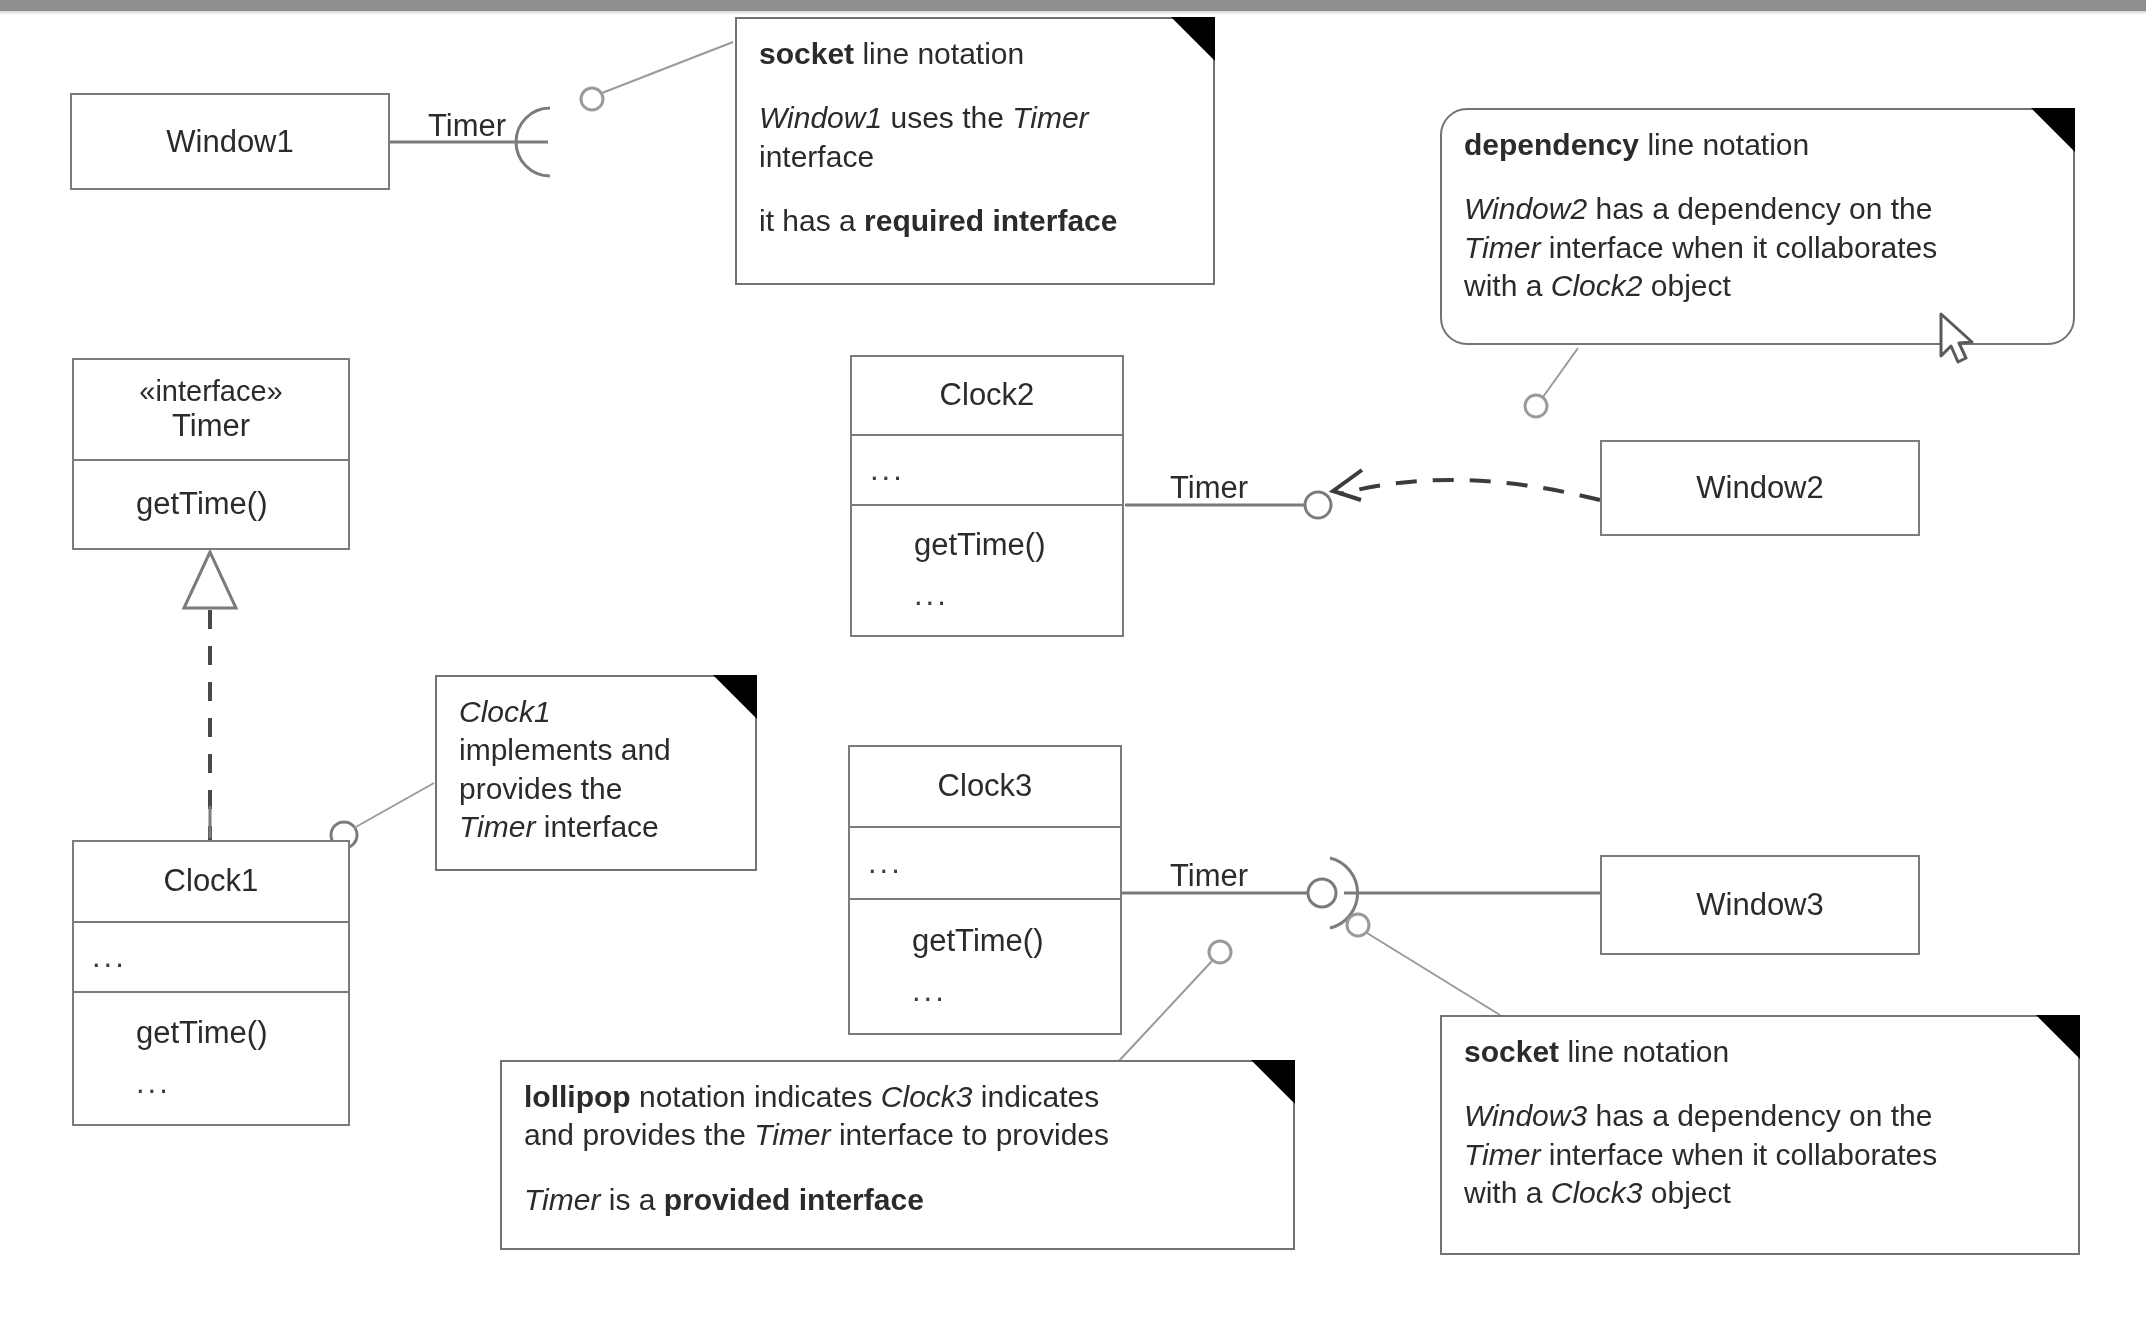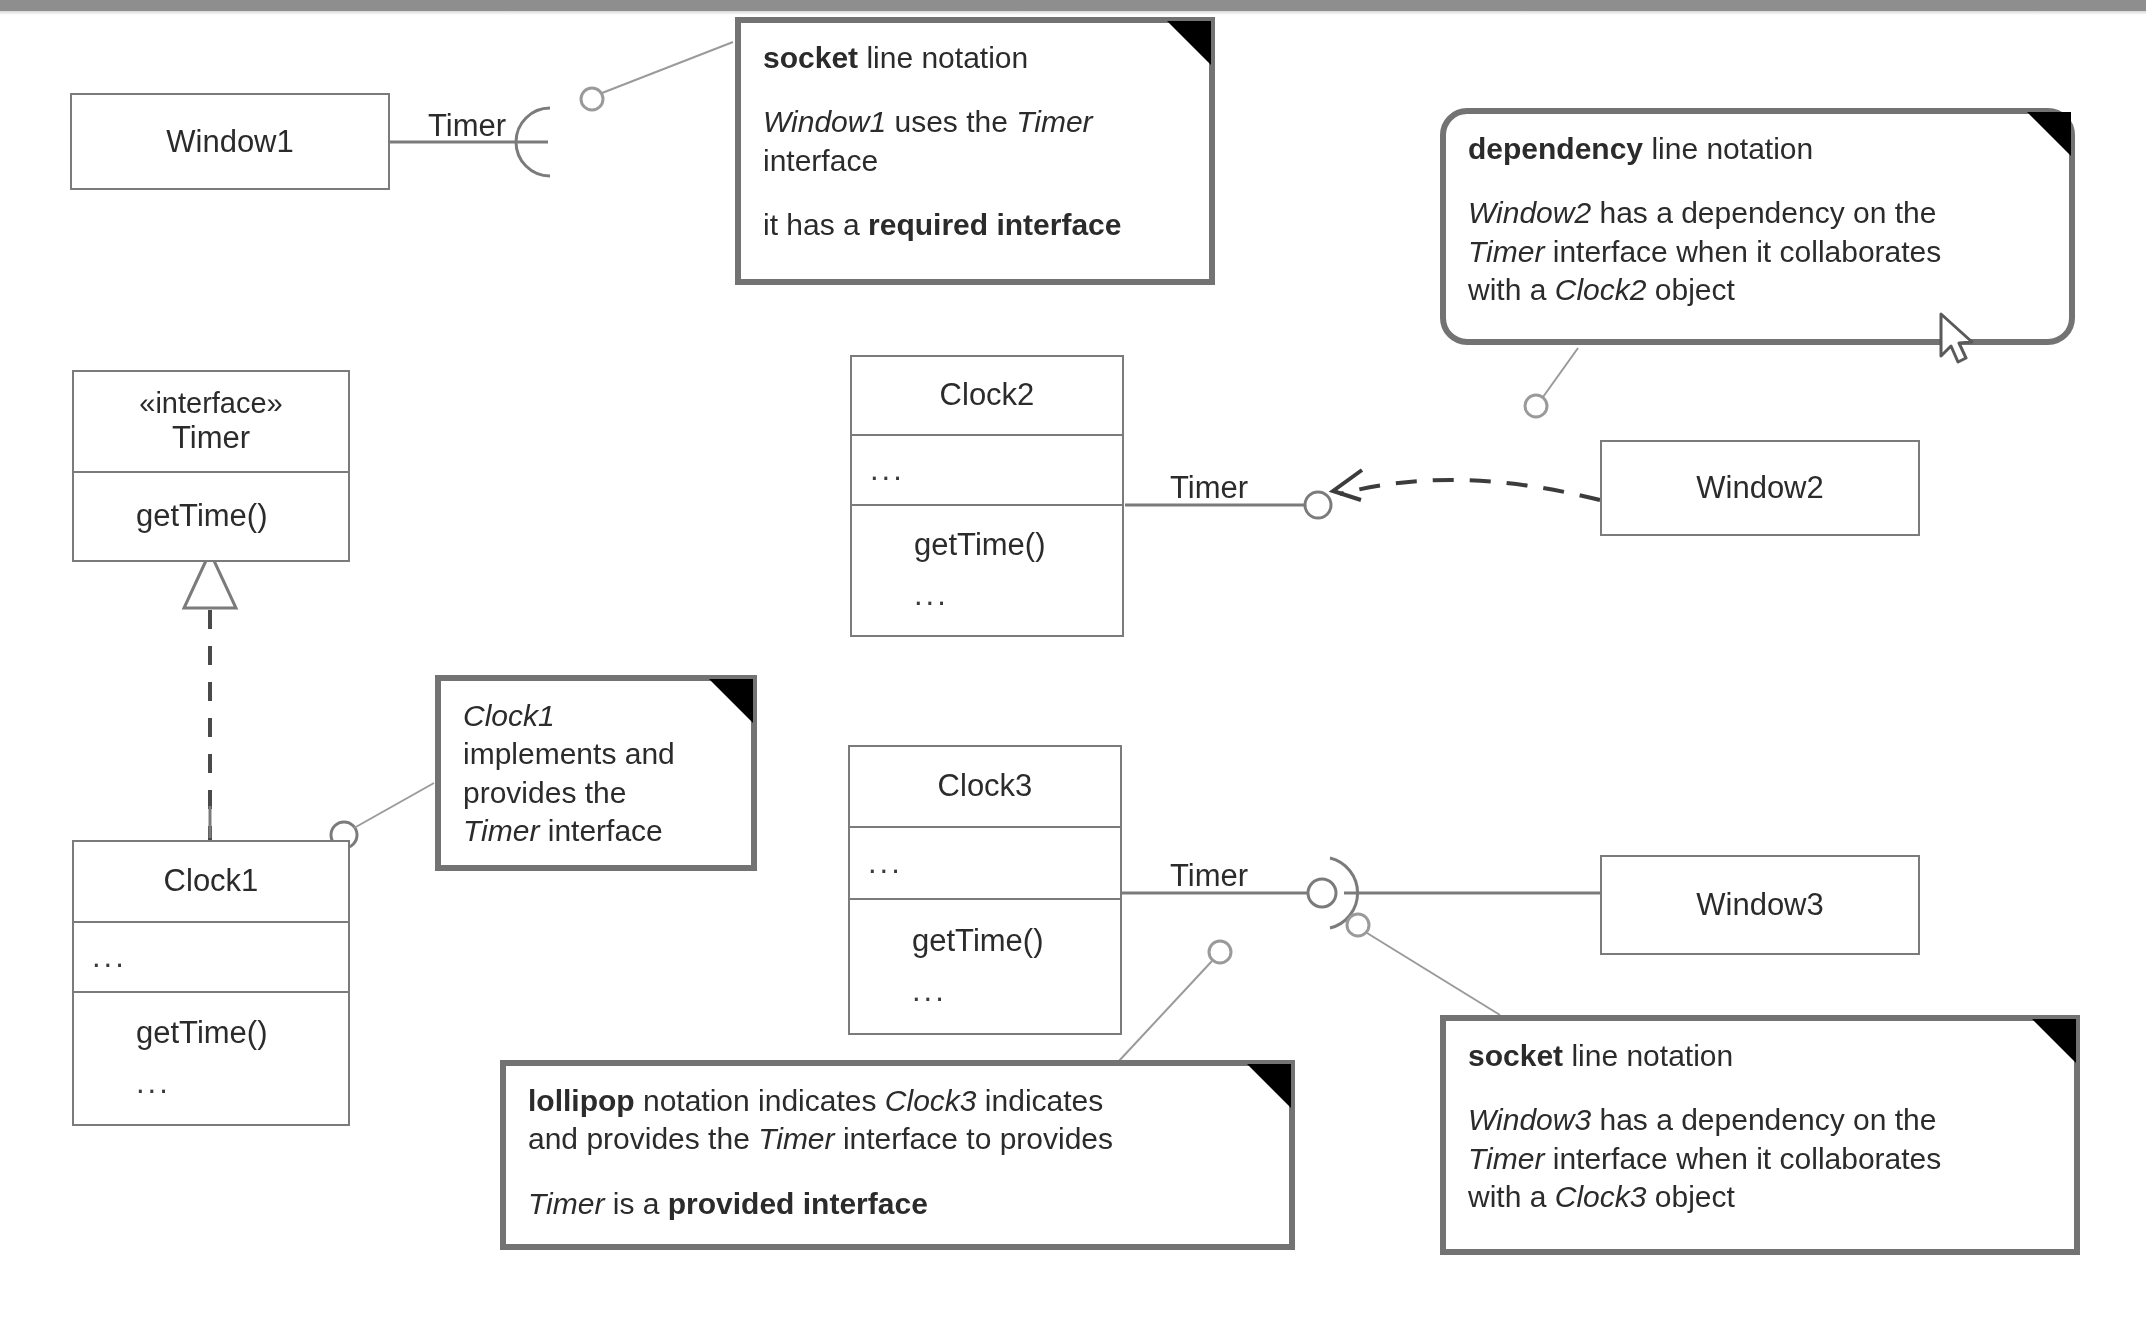--- a/index.html
+++ b/index.html
@@ -74,21 +74,21 @@
   .cmp.left { align-items: flex-start; text-align: left; }
   .cmp .line { line-height: 1.18; }
   .cmp .stereo { font-size: 29px; }
   .dots { letter-spacing: 3px; color: #3a3a3a; }
 
   
   .note {
     position: absolute;
     box-sizing: border-box;
     background: #ffffff;
-    border: 6px solid #737373;
+    border: 2px solid #737373;
     font-size: 30px;
     color: #2b2b2b;
     line-height: 1.28;
     padding: 16px 22px 14px 22px;
   }
   .note .fold {
     position: absolute;
     top: -2px;
     right: -2px;
     width: 0; height: 0;
@@ -173,21 +173,21 @@
       <line x1="1367" y1="933" x2="1500" y2="1015" stroke="#9a9a9a" stroke-width="2"></line>
     </g>
   </svg>
 
   <div class="box simple-box" style="left:70px; top:93px; width:320px; height:97px;">
     <span>Window1</span>
   </div>
 
   <div class="edge-label" style="left:428px; top:108px;">Timer</div>
 
-  <div class="box classifier" style="left:72px; top:370px; width:278px; height:192px;">
+  <div class="box classifier" style="left:72px; top:358px; width:278px; height:192px;">
     <div class="cmp center" style="height:102px;">
       <div class="line stereo">«interface»</div>
       <div class="line">Timer</div>
     </div>
     <div class="cmp left" style="height:88px;">
       <div class="line">getTime()</div>
     </div>
   </div>
 
   <div class="box classifier" style="left:72px; top:840px; width:278px; height:286px;">

